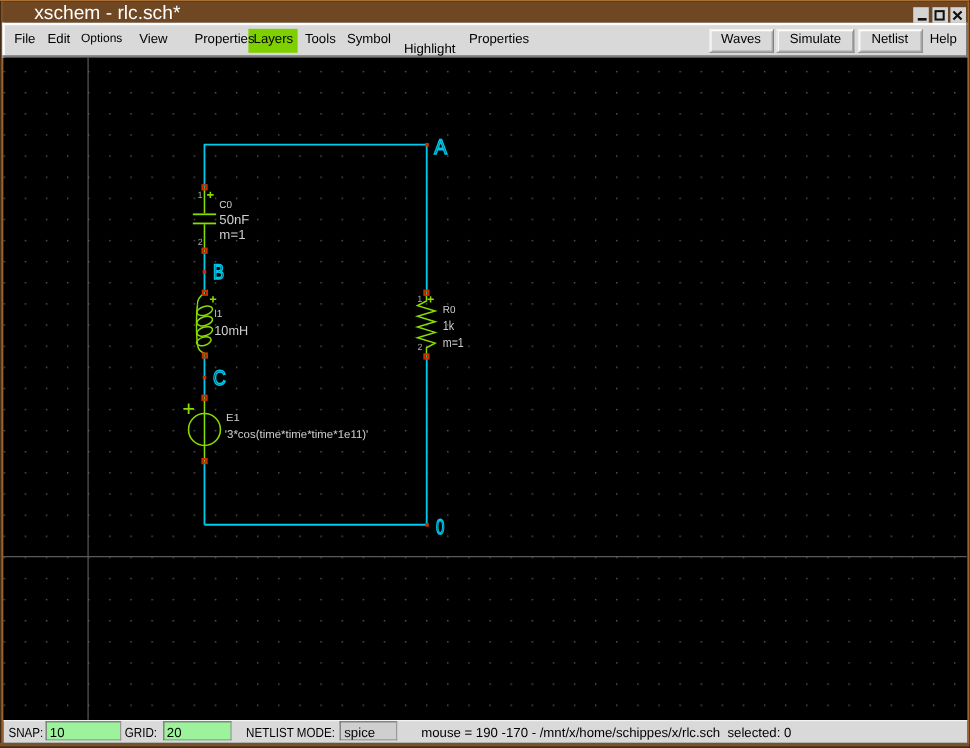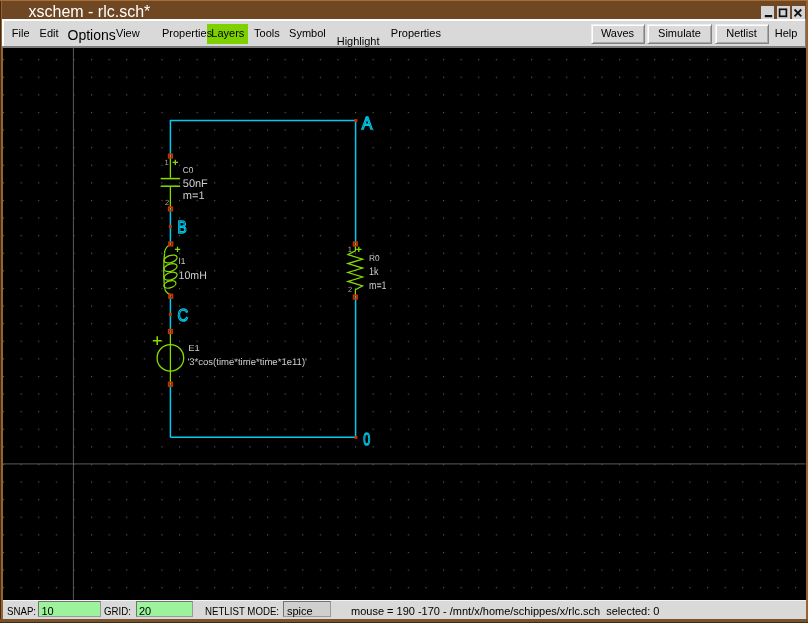--- a/index.html
+++ b/index.html
@@ -31,21 +31,21 @@
 
 <div class="abs" style="left:2px;top:18.5px;width:804px;height:29.5px;background:#d9d9d9;"></div>
 <div class="abs" style="left:2px;top:18.5px;width:804px;height:2.2px;background:#ffffff;"></div>
 <div class="abs" style="left:2px;top:18.5px;width:2.2px;height:29.5px;background:#ffffff;"></div>
 <div class="abs" style="left:2px;top:46px;width:804px;height:2px;background:#7d7d7d;"></div>
 <div class="abs" style="left:804.8px;top:19px;width:1.2px;height:29px;background:#7d7d7d;"></div>
 
 <div class="abs" style="left:206.5px;top:24px;width:41px;height:20px;background:#7fd000;"></div>
 <div class="t" style="left:11.8px;top:27.3px;font-size:11px;color:#000;">File</div>
 <div class="t" style="left:39.6px;top:27.3px;font-size:11px;color:#000;">Edit</div>
-<div class="t" style="left:67.5px;top:27.3px;font-size:14px;color:#000;">Options</div>
+<div class="t" style="left:67.5px;top:27.3px;font-size:10px;color:#000;">Options</div>
 <div class="t" style="left:116.0px;top:27.3px;font-size:11px;color:#000;">View</div>
 <div class="t" style="left:162px;top:27.3px;font-size:11px;color:#000;">Properties</div>
 <div class="t" style="left:211.3px;top:27.3px;font-size:11px;color:#000;">Layers</div>
 <div class="t" style="left:254.1px;top:27.3px;font-size:11px;color:#000;">Tools</div>
 <div class="t" style="left:289.1px;top:27.3px;font-size:11px;color:#000;">Symbol</div>
 <div class="t" style="left:336.7px;top:35px;font-size:11px;color:#000;">Highlight</div>
 <div class="t" style="left:390.8px;top:27.3px;font-size:11px;color:#000;">Properties</div>
 
 <div class="abs" style="left:590.5px;top:24px;width:54.0px;height:20px;background:#d9d9d9;border:1px solid #828282;border-top-color:#efefef;border-left-color:#efefef;box-shadow:inset 1px 1px 0 #ffffff, inset -1px -1px 0 #a8a8a8;"></div>
 <div class="t" style="left:600.9px;top:27.3px;font-size:11px;color:#000;">Waves</div>

